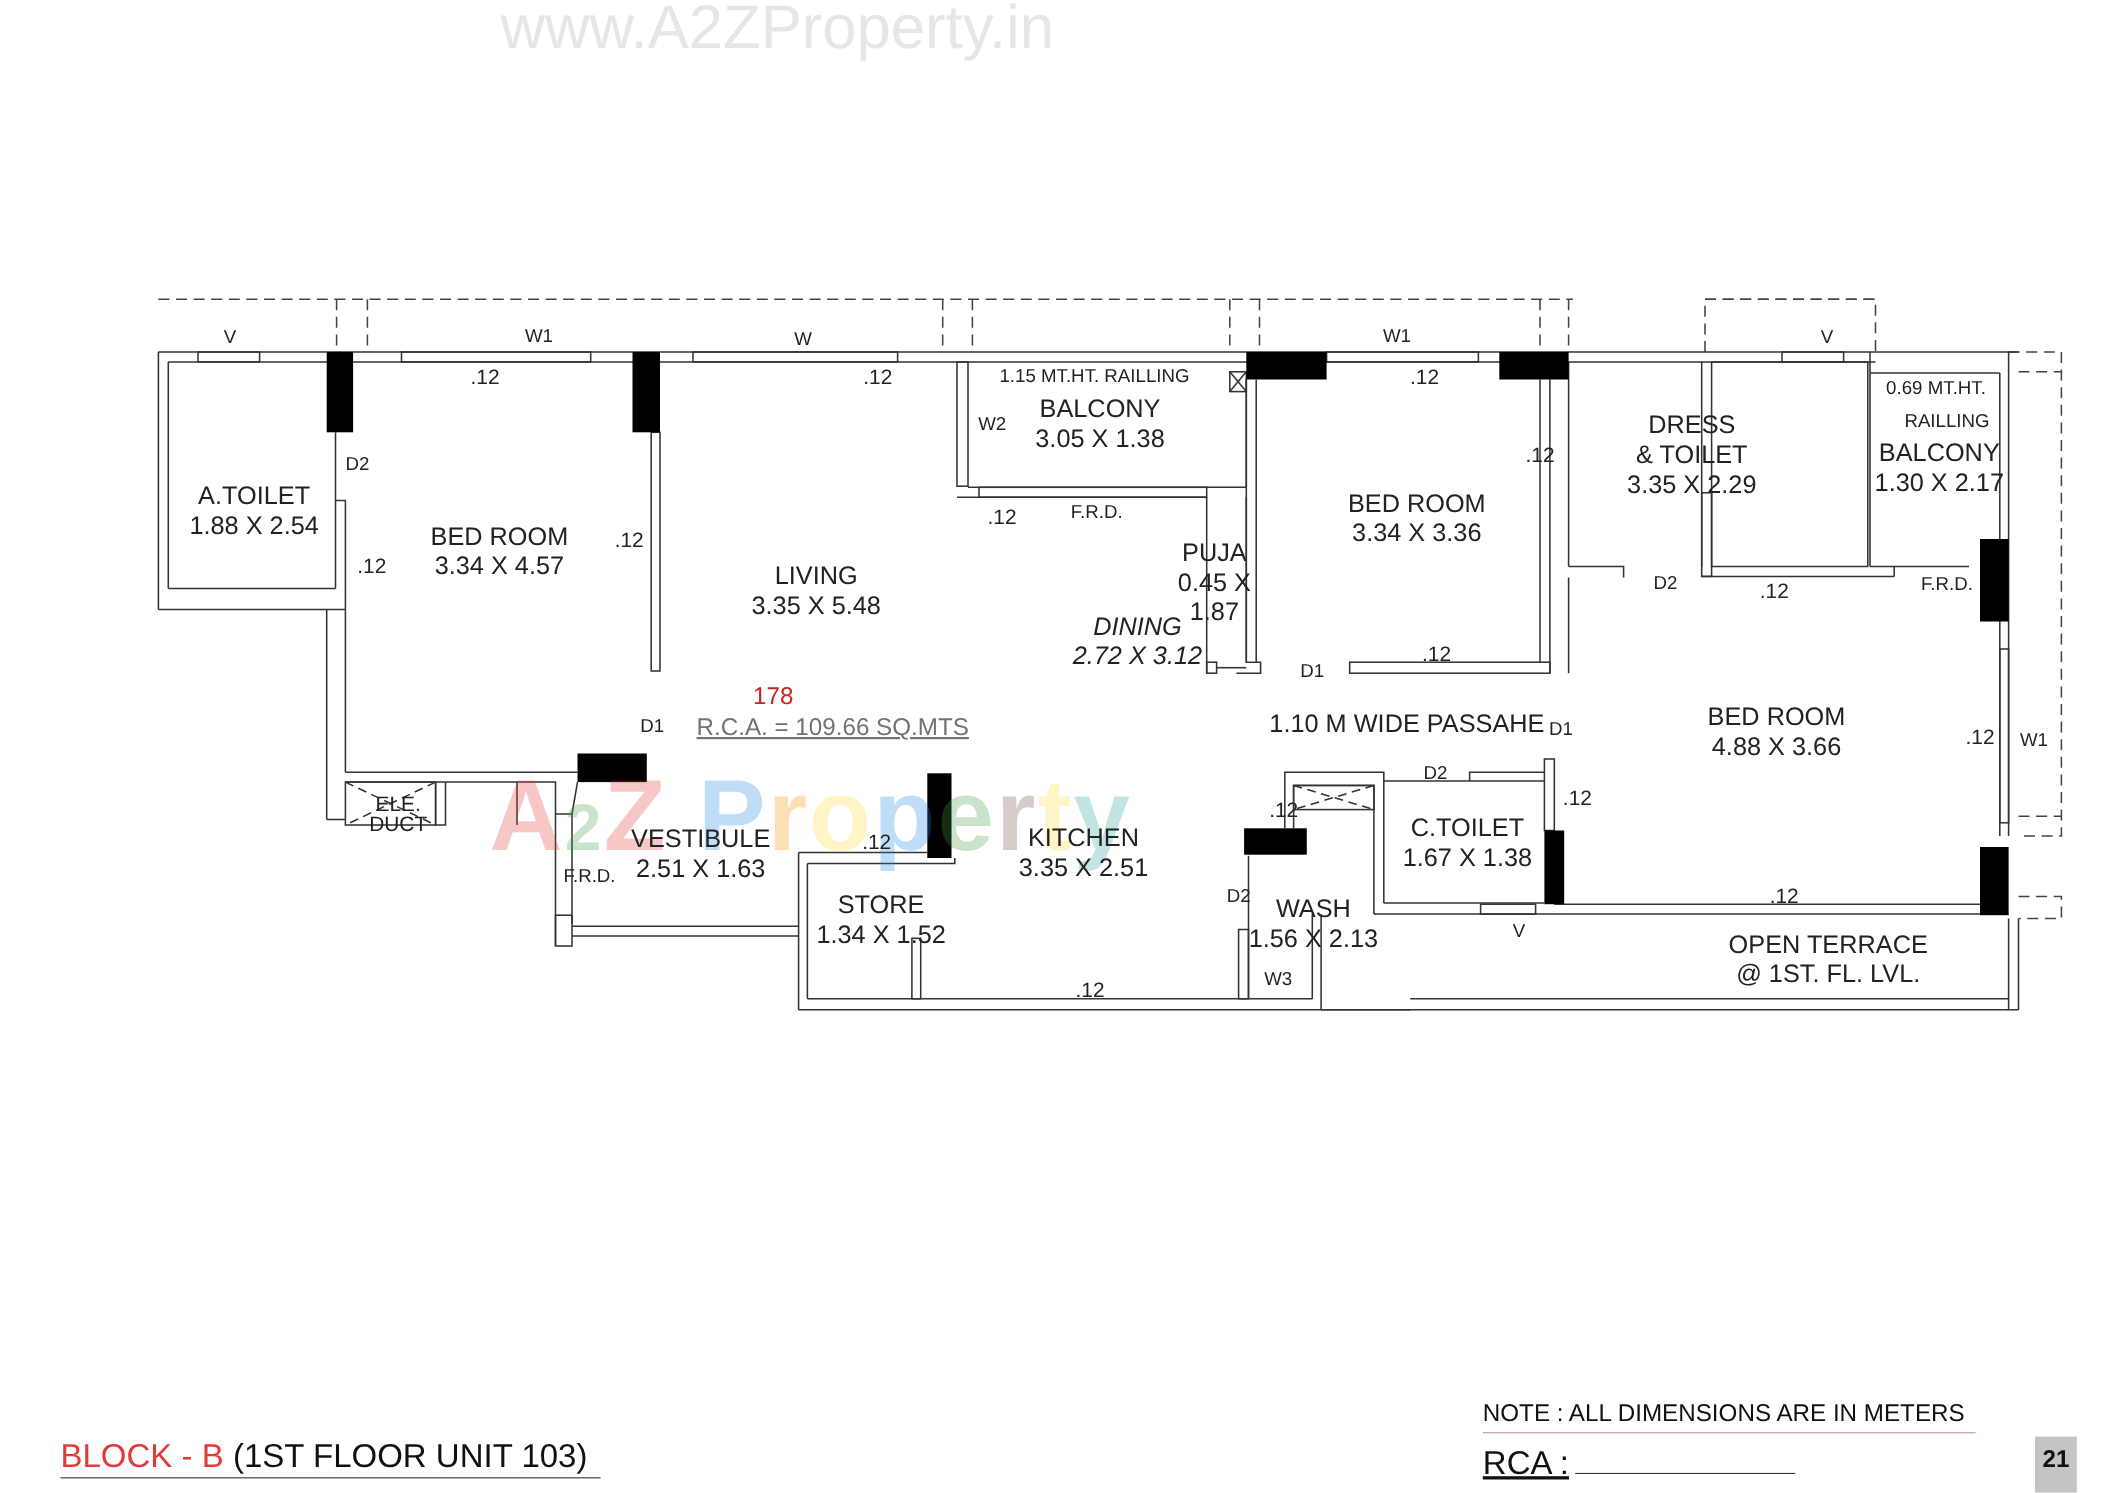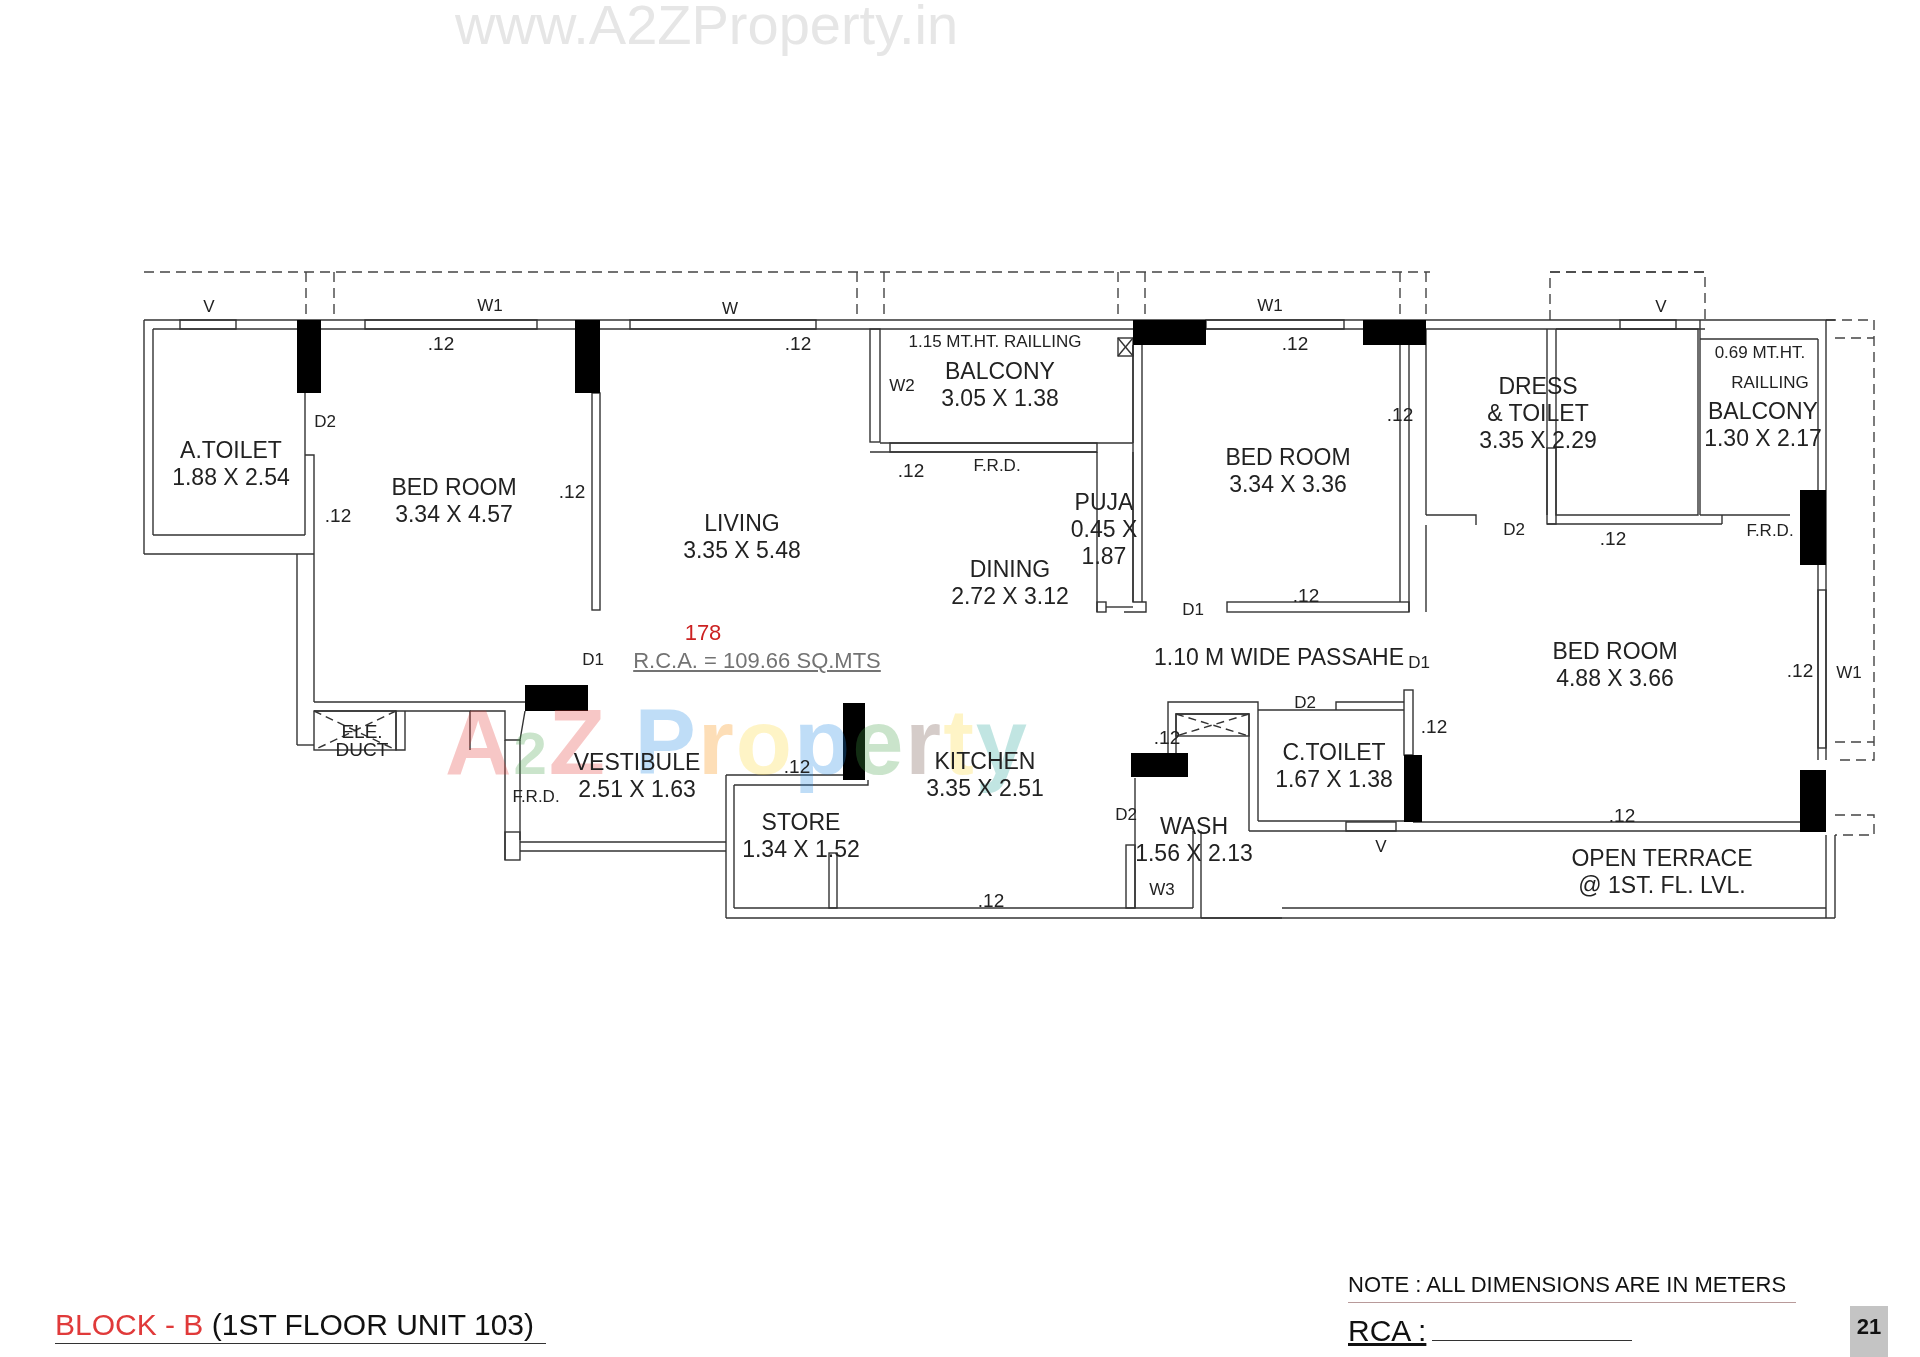--- a/index.html
+++ b/index.html
@@ -186,21 +186,21 @@
 </div>
 <div class="room-label" style="left:1000px;top:358px;">
   <div>BALCONY</div>
   <div>3.05 X 1.38</div>
 </div>
 <div class="room-label" style="left:1104px;top:489px;">
   <div>PUJA</div>
   <div>0.45 X</div>
   <div>1.87</div>
 </div>
-<div class="room-label" style="left:1010px;top:556px;">
+<div class="room-label" style="left:1034px;top:556px;font-style:italic;">
   <div>DINING</div>
   <div>2.72 X 3.12</div>
 </div>
 <div class="room-label" style="left:1288px;top:444px;">
   <div>BED ROOM</div>
   <div>3.34 X 3.36</div>
 </div>
 <div class="room-label" style="left:1538px;top:373px;">
   <div>DRESS</div>
   <div>&amp; TOILET</div>

